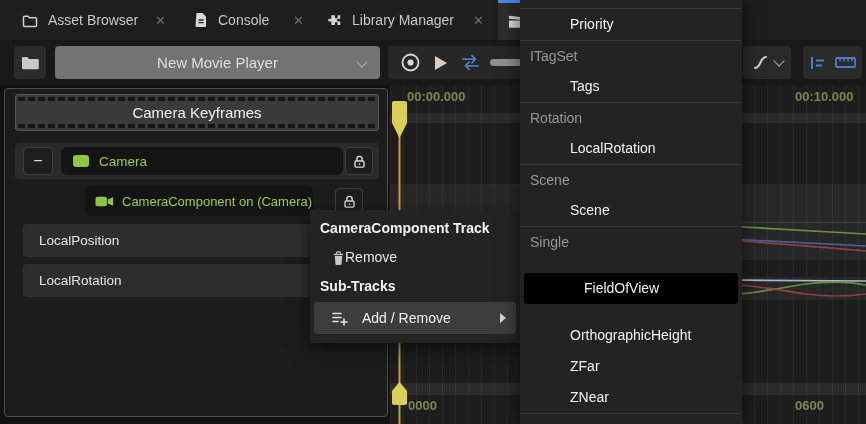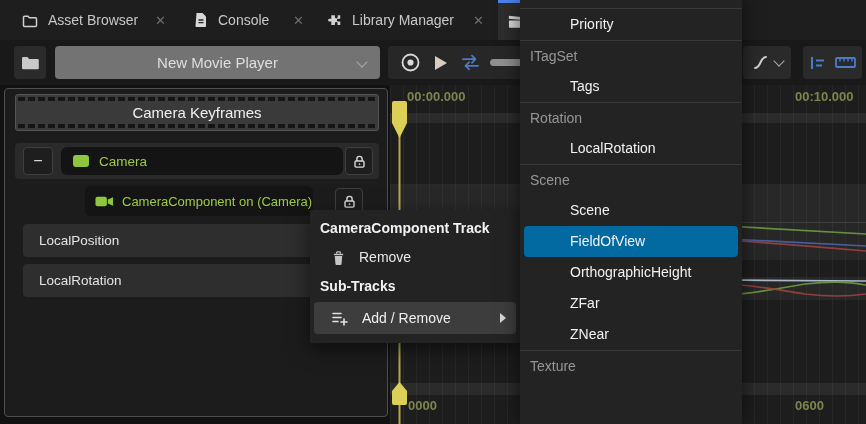--- a/index.html
+++ b/index.html
@@ -51,34 +51,34 @@
   .timeline{position:absolute;left:390px;top:85px;width:476px;height:339px;background:#1d1d1d;z-index:1;overflow:hidden;font-weight:bold;}
   .band{position:absolute;left:0;width:476px;}
   .grid{position:absolute;inset:0;background:repeating-linear-gradient(90deg,rgba(255,255,255,0.045) 0 1px,transparent 1px 13px);}
   .tlabel-olive{position:absolute;font-size:13px;color:#7a864e;white-space:nowrap;}
   .tl-svg{position:absolute;inset:0;}
 
   
   .ctxmenu{position:absolute;left:310px;top:210px;width:210px;height:133px;background:#232323;
            box-shadow:0 6px 18px rgba(0,0,0,.55);z-index:50;box-sizing:border-box;padding-top:4px;}
   .cm-title{height:28px;display:flex;align-items:center;padding-left:10px;font-size:14px;font-weight:bold;color:#f2f2f2;}
-  .cm-item{height:30px;display:flex;align-items:center;padding-left:22px;gap:14px;font-size:14px;color:#e8e8e8;}
+  .cm-item{height:30px;display:flex;align-items:center;padding-left:22px;font-size:14px;color:#e8e8e8;}
   .cm-add{margin:2px 4px 0 4px;height:32px;background:#3d3d3d;border-radius:4px;display:flex;align-items:center;
           padding-left:18px;gap:14px;font-size:14px;color:#f0f0f0;position:relative;}
   .cm-arrow{position:absolute;right:10px;width:0;height:0;border-left:6px solid #d5d5d5;
             border-top:5px solid transparent;border-bottom:5px solid transparent;}
 
   
   .submenu{position:absolute;left:520px;top:0;width:222px;height:424px;background:#232323;
            box-shadow:0 0 18px rgba(0,0,0,.6);z-index:60;overflow:hidden;}
   .sm-spacer{height:8px;border-bottom:1px solid #3a3a3a;}
   .sm-item{height:31px;line-height:31px;padding-left:50px;font-size:14px;color:#f2f2f2;box-sizing:border-box;}
   .sm-header{height:31px;line-height:31px;padding-left:10px;font-size:14px;color:#979797;
              border-top:1px solid #383838;box-sizing:border-box;}
-  .sm-hl{background:#0369a1;border-radius:4px;margin:0 4px;padding-left:46px;}
+  .sm-hl{background:#000000;border-radius:4px;margin:16px 4px;padding-left:60px;}
 </style>
 </head>
 <body>
 
 <div class="tabbar">
   <div class="tab" style="left:12px;width:164px;">
     <span style="display:flex;">
       <svg width="16" height="15" viewBox="0 0 16 15">
           <path d="M1.5 4.2a1 1 0 0 1 1-1h3.4l1.5 1.6h6.1a1 1 0 0 1 1 1v6.6a1 1 0 0 1-1 1H2.5a1 1 0 0 1-1-1z" fill="none" stroke="#cfcfcf" stroke-width="1.5"></path>
         </svg>
@@ -271,18 +271,19 @@
 
 <div class="submenu">
   <div class="sm-spacer"></div>
   <div class="sm-item">Priority</div>
   <div class="sm-header">ITagSet</div>
   <div class="sm-item">Tags</div>
   <div class="sm-header">Rotation</div>
   <div class="sm-item">LocalRotation</div>
   <div class="sm-header">Scene</div>
   <div class="sm-item">Scene</div>
+  <div class="sm-header">Single</div>
   <div class="sm-item sm-hl">FieldOfView</div>
   <div class="sm-item">OrthographicHeight</div>
   <div class="sm-item">ZFar</div>
   <div class="sm-item">ZNear</div>
   <div class="sm-header">Texture</div>
 </div>
 
 </body></html>

